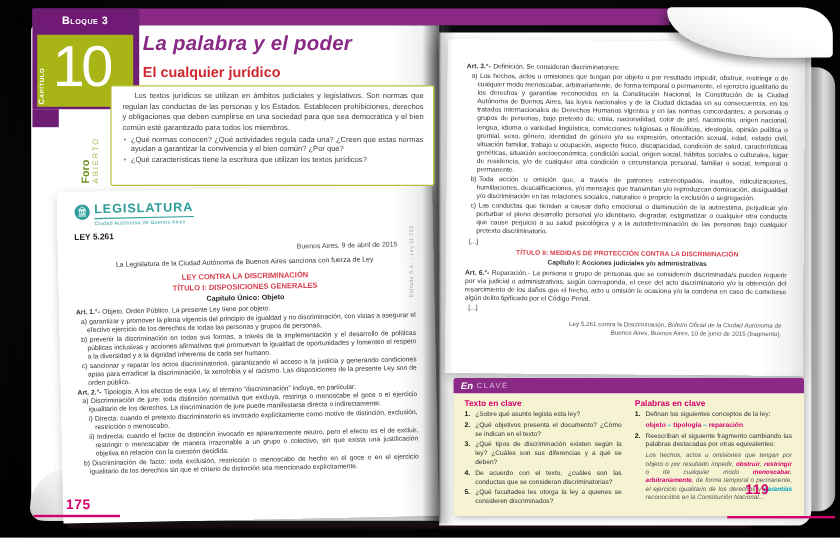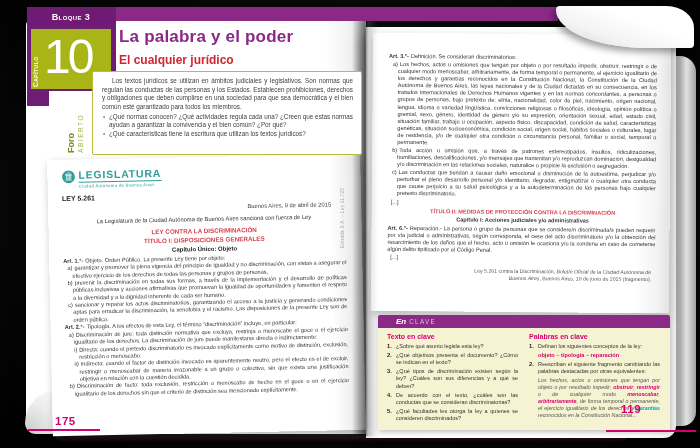--- a/index.html
+++ b/index.html
@@ -38,21 +38,21 @@
   .badge-sq{left:27px;top:91px;width:22px;height:15px;background:#6e1d75;z-index:5;}
   .bloque-pill{left:31px;top:9px;width:80px;height:17px;background:#701a75;border-radius:9px;z-index:6;
     color:#fff;font-weight:bold;font-size:9px;line-height:17px;text-align:center;
     font-variant:small-caps;letter-spacing:.4px;}
   .chapter-box{left:31px;top:29px;width:80px;height:60px;background:#a9b417;z-index:6;overflow:hidden;}
   .cap-vert{position:absolute;left:1px;top:4px;height:54px;writing-mode:vertical-rl;transform:rotate(180deg);
     color:#fff;font-weight:bold;font-size:6.5px;letter-spacing:.5px;font-variant:small-caps;}
   .chapter-num{position:absolute;left:13px;top:-4px;color:#fff;font-weight:normal;font-size:48px;
     letter-spacing:-3px;line-height:64px;}
 
-  .page-title{left:119px;top:27px;z-index:6;color:#8a2a86;font-weight:bold;font-size:17px;letter-spacing:.2px;}
+  .page-title{left:119px;top:27px;z-index:6;color:#8a2a86;font-weight:bold;font-size:17px;letter-spacing:.2px;font-style:italic;}
   .page-subtitle{left:119px;top:53px;z-index:6;color:#cf2630;font-weight:bold;font-size:12px;}
 
   
   .foro{left:66px;top:71px;width:296px;height:84px;z-index:6;}
   .foro-vert{position:absolute;left:0;bottom:2px;height:80px;display:flex;flex-direction:row;align-items:flex-end;gap:1px;}
   .foro-vert .v1{writing-mode:vertical-rl;transform:rotate(180deg);font-weight:bold;color:#6f8f1f;font-size:9px;}
   .foro-vert .v2{writing-mode:vertical-rl;transform:rotate(180deg);color:#a4b84e;font-size:6.5px;letter-spacing:1.5px;}
   .foro-box{position:absolute;left:26px;right:0;top:0;bottom:0;border:1.4px solid #b9bd3c;border-radius:2px;
     padding:5px 8px 3px 9px;background:#fff;}
   .foro-box p{margin:0;font-size:6.3px;line-height:1.38;color:#3d3d3d;text-align:justify;text-indent:10px;}
@@ -89,21 +89,21 @@
   .lp-hbold{text-align:center !important;font-weight:bold;margin:0 0 1.5px !important;}
 
   .law-source{margin:6px 4px 0 80px;font-size:5.2px;line-height:1.35;color:#555;text-align:right;}
   .law-source .it{font-style:italic;}
 
   .edge-note{left:340px;top:188px;z-index:6;writing-mode:vertical-rl;transform:rotate(180deg);
     font-size:4.5px;color:#a6a6a6;letter-spacing:.3px;}
 
   
   .enclave{left:378px;top:315px;width:292px;z-index:6;box-shadow:1px 2px 5px rgba(0,0,0,.25);}
-  .ec-header{height:13px;background:#8a2a86;border-radius:2px 2px 0 0;display:flex;align-items:center;padding:0 18px;}
+  .ec-header{height:13px;background:#8a2a86;border-radius:2px 2px 0 0;display:flex;align-items:center;padding:0 6px;}
   .ec-header .tagb{color:#fff;font-weight:bold;font-style:italic;font-size:8px;}
   .ec-header .tagr{color:#dfc0de;font-size:6.3px;letter-spacing:1.3px;margin-left:3px;}
   .ec-body{background:#f6f3d2;padding:5px 9px 6px;display:flex;gap:11px;border-radius:0 0 2px 2px;}
   .ec-col{width:131px;}
   .ec-title{color:#d4006d;font-weight:bold;font-size:7px;margin-bottom:3px;}
   .ec-item{display:flex;gap:2px;margin-bottom:1.8px;}
   .ec-n{font-weight:bold;font-size:5.7px;color:#222;min-width:7px;line-height:1.3;}
   .ec-t{font-size:5.5px;line-height:1.3;color:#333;text-align:justify;flex:1;}
   .ec-concepts{margin:0 0 2.5px 9px;font-size:5.6px;font-weight:bold;color:#d4006d;}
   .ec-concepts .sep{color:#00a2c7;}

